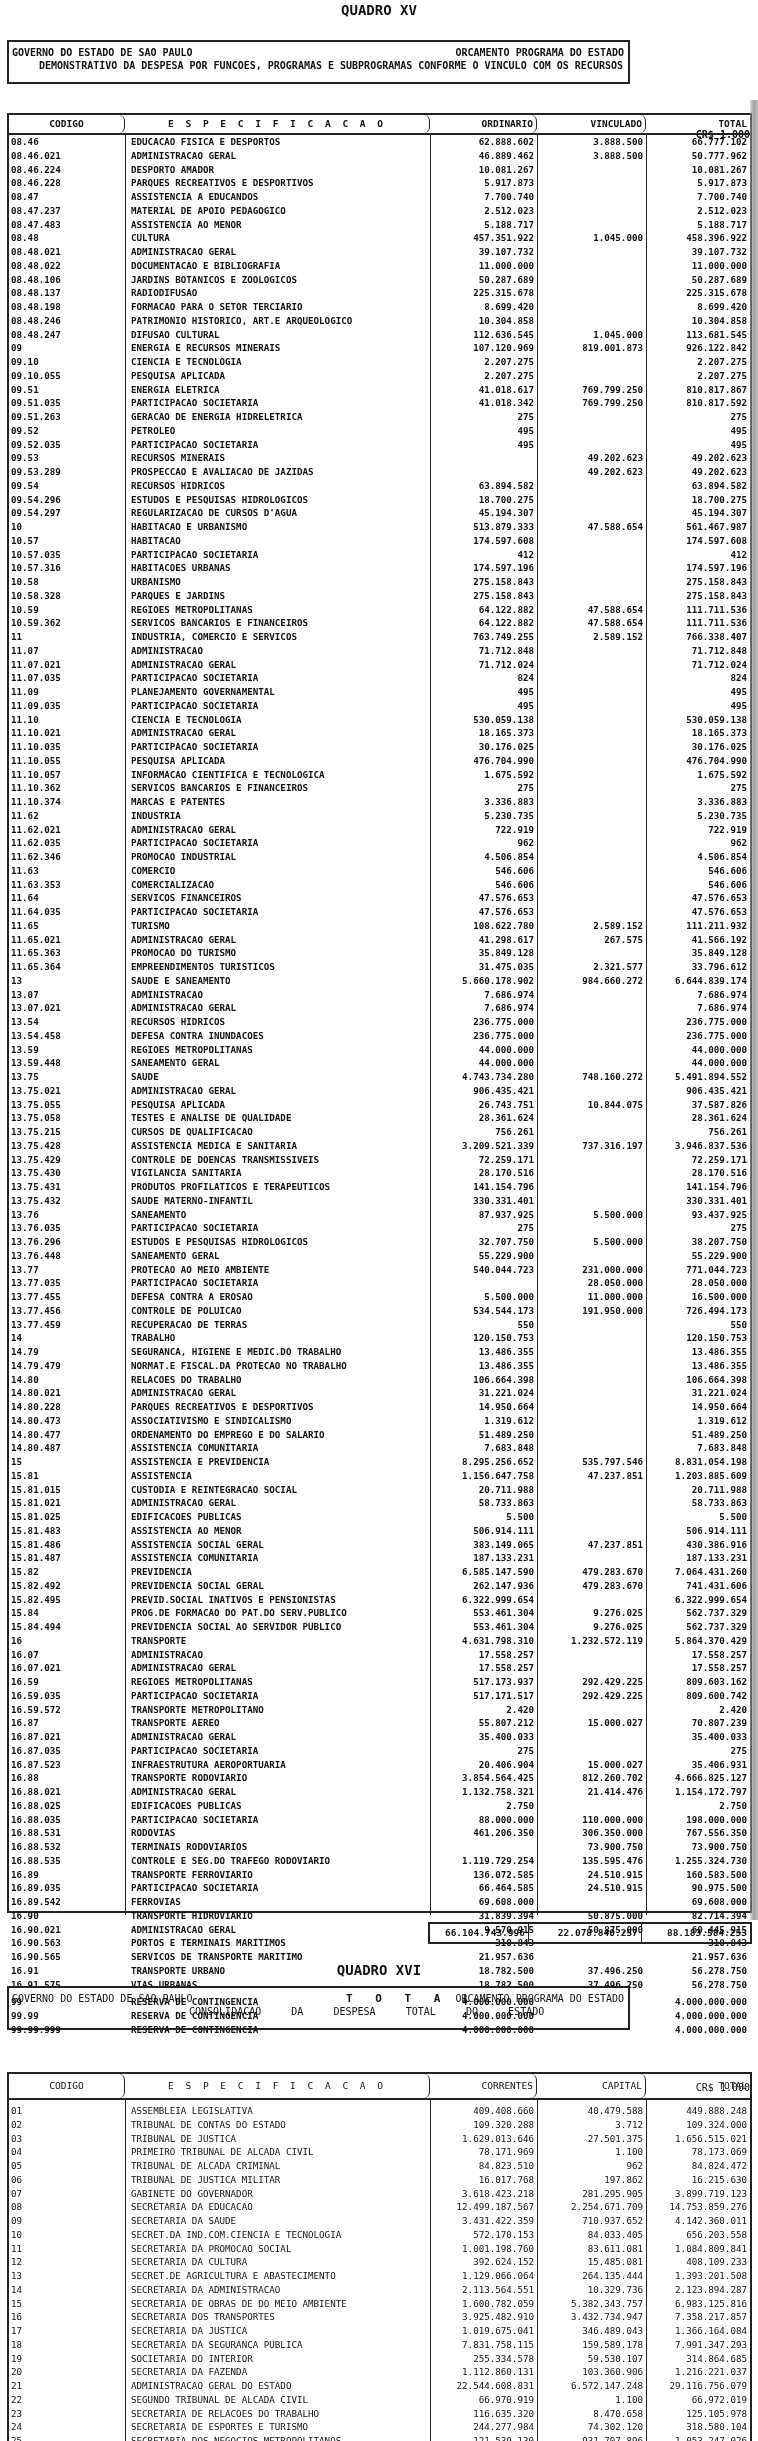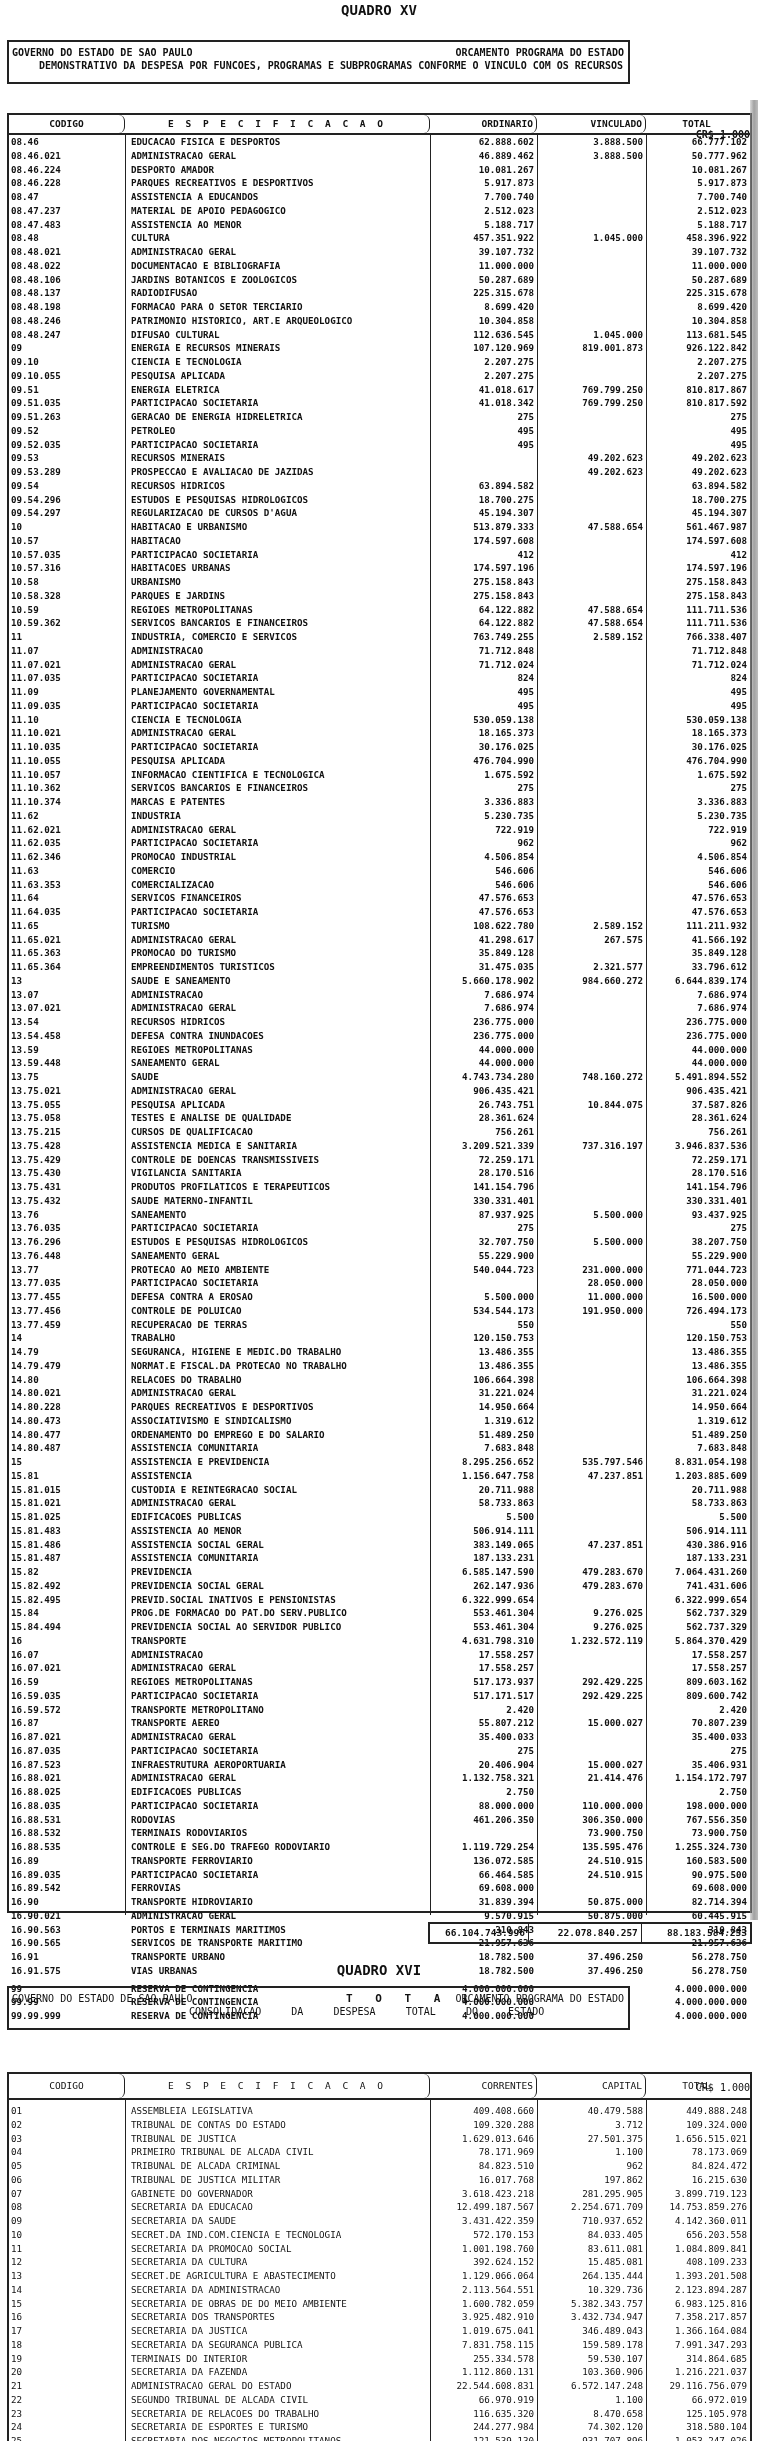--- a/index.html
+++ b/index.html
@@ -12,21 +12,21 @@
   .hbox .l2 { position:absolute; left:30px; top:18px; white-space:pre; }
   .unit { position:absolute; right:8px; font-size:10px; font-weight:bold;margin-top:32px; }
   .tbl { position:absolute; left:7px; width:745px; border:2px solid #222; box-sizing:border-box; }
   .thead { display:flex; height:18px; border-bottom:2px solid #222; font-size:9.5px; font-weight:bold; }
   .thead div { box-sizing:border-box; line-height:18px; border-right:1.5px solid #222;border-radius:6px; }
   .thead div:last-child { border-right:none; }
   .c1 { width:116px; text-align:center; }
   .c2 { width:305px; text-align:center; letter-spacing:3px; }
   .c3 { width:107px; text-align:right; padding-right:3px; }
   .c4 { width:109px; text-align:right; padding-right:3px; }
-  .c5 { width:104px; text-align:center; padding-right:3px; }
+  .c5 { width:104px; text-align:right; padding-right:3px; }
   .tbody { position:relative; }
   .tbody .vline { position:absolute; top:0; bottom:0; border-left:1.5px solid #222; }
   .row { display:flex; height:13.75px; font-size:9.2px; font-weight:bold; line-height:13.75px; white-space:nowrap; }
   .row div { box-sizing:border-box; overflow:hidden; }
   .row .d1 { width:116px; padding-left:2px; }
   .row .d2 { width:305px; padding-left:6px; }
   .row .d3 { width:107px; text-align:right; padding-right:3px; }
   .row .d4 { width:109px; text-align:right; padding-right:3px; }
   .row .d5 { width:104px; text-align:right; padding-right:3px; }
   .row2 { font-weight:normal; }
@@ -890,20 +890,27 @@
           <div class="d5">275</div>
         </div>
         <div class="row">
           <div class="d1">16.87.523</div>
           <div class="d2">INFRAESTRUTURA AEROPORTUARIA</div>
           <div class="d3">20.406.904</div>
           <div class="d4">15.000.027</div>
           <div class="d5">35.406.931</div>
         </div>
         <div class="row">
+          <div class="d1">16.88</div>
+          <div class="d2">TRANSPORTE RODOVIARIO</div>
+          <div class="d3">3.854.564.425</div>
+          <div class="d4">812.260.702</div>
+          <div class="d5">4.666.825.127</div>
+        </div>
+        <div class="row">
           <div class="d1">16.88.021</div>
           <div class="d2">ADMINISTRACAO GERAL</div>
           <div class="d3">1.132.758.321</div>
           <div class="d4">21.414.476</div>
           <div class="d5">1.154.172.797</div>
         </div>
         <div class="row">
           <div class="d1">16.88.025</div>
           <div class="d2">EDIFICACOES PUBLICAS</div>
           <div class="d3">2.750</div>
@@ -1182,21 +1189,21 @@
         </div>
         <div class="row row2">
           <div class="d1">18</div>
           <div class="d2">SECRETARIA DA SEGURANCA PUBLICA</div>
           <div class="d3">7.831.758.115</div>
           <div class="d4">159.589.178</div>
           <div class="d5">7.991.347.293</div>
         </div>
         <div class="row row2">
           <div class="d1">19</div>
-          <div class="d2">TERMINAIS DO INTERIOR</div>
+          <div class="d2">SOCIETARIA DO INTERIOR</div>
           <div class="d3">255.334.578</div>
           <div class="d4">59.530.107</div>
           <div class="d5">314.864.685</div>
         </div>
         <div class="row row2">
           <div class="d1">20</div>
           <div class="d2">SECRETARIA DA FAZENDA</div>
           <div class="d3">1.112.860.131</div>
           <div class="d4">103.360.906</div>
           <div class="d5">1.216.221.037</div>

